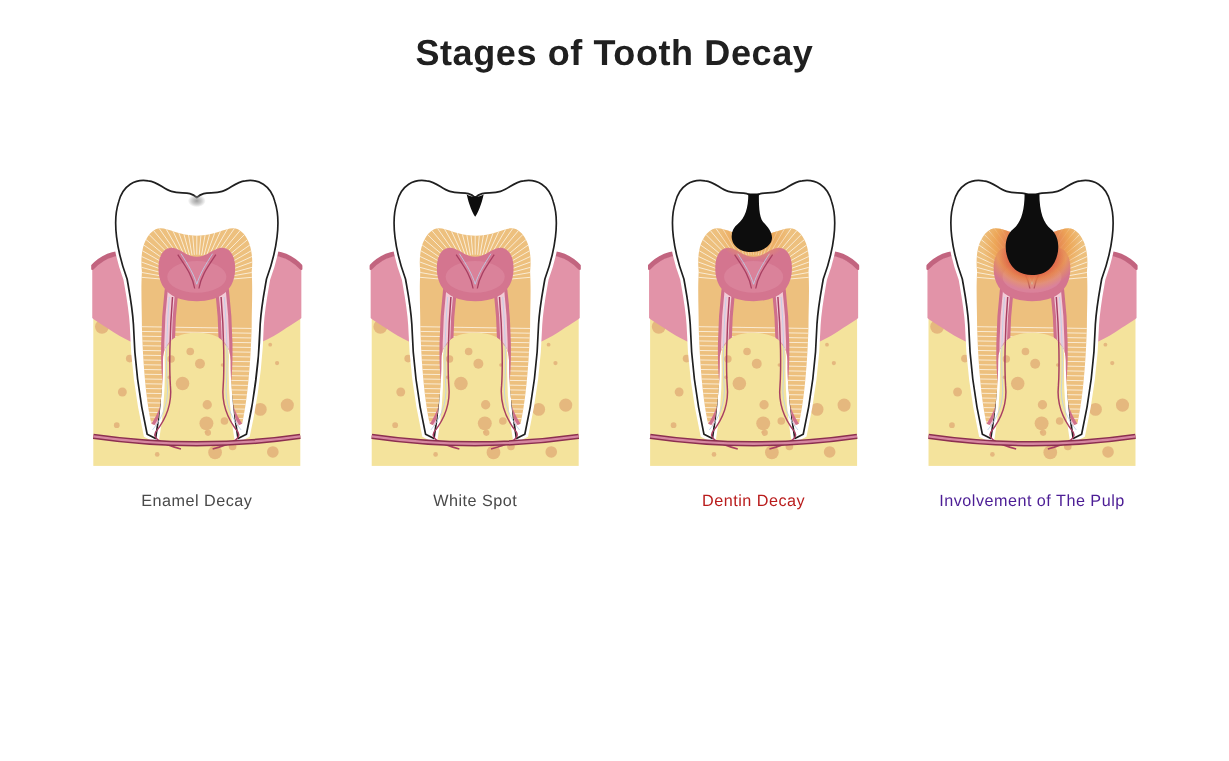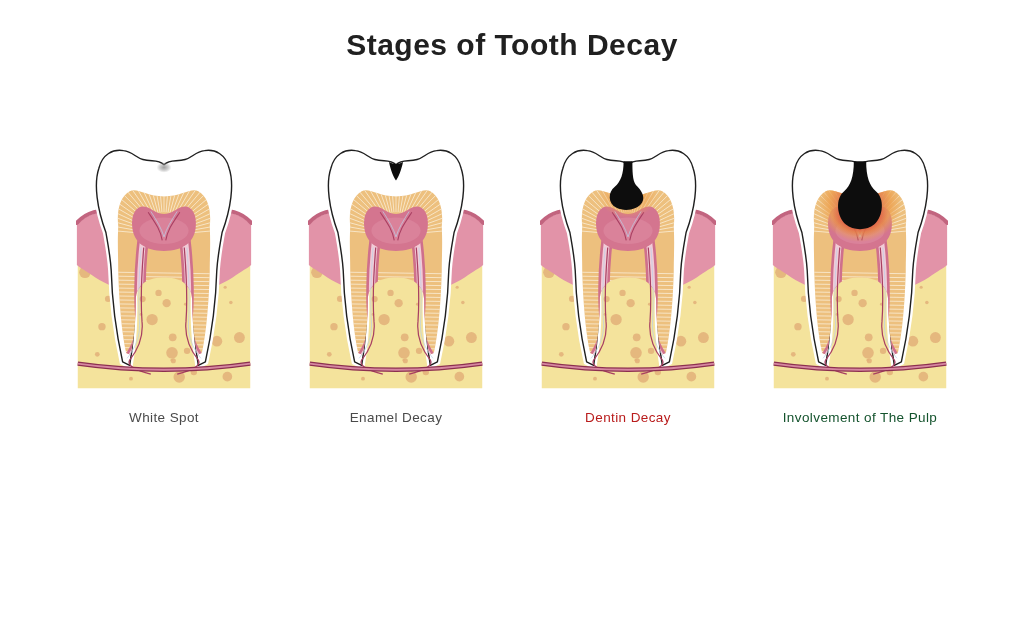--- a/index.html
+++ b/index.html
@@ -723,19 +723,19 @@
             <g clip-path="url(#clipPulp-3)">
               <ellipse cx="100" cy="88" rx="32" ry="22" fill="url(#gpulpred-3)"></ellipse>
             </g>
             <path d="M 93,24 C 93,42 89,52 82,58 C 72,66 73,86 84,96 C 92,103 108,103 116,96 C 127,86 128,66 118,58 C 111,52 107,42 107,24 Z" fill="#0d0d0d"></path>
 </svg>
         </div>
     </div>
   </div>
 
   <div class="labels-row">
+    <div class="stage-label" style="color: rgb(74, 74, 74);">Enamel Decay</div>
     <div class="stage-label" style="color: rgb(74, 74, 74);">White Spot</div>
-    <div class="stage-label" style="color: rgb(74, 74, 74);">Enamel Decay</div>
     <div class="stage-label" style="color: #b91c1c;">Dentin Decay</div>
-    <div class="stage-label" style="color: #14532d;">Involvement of The Pulp</div>
+    <div class="stage-label" style="color: #4c1d95;">Involvement of The Pulp</div>
   </div>
 
 </div>
 
 </body></html>

